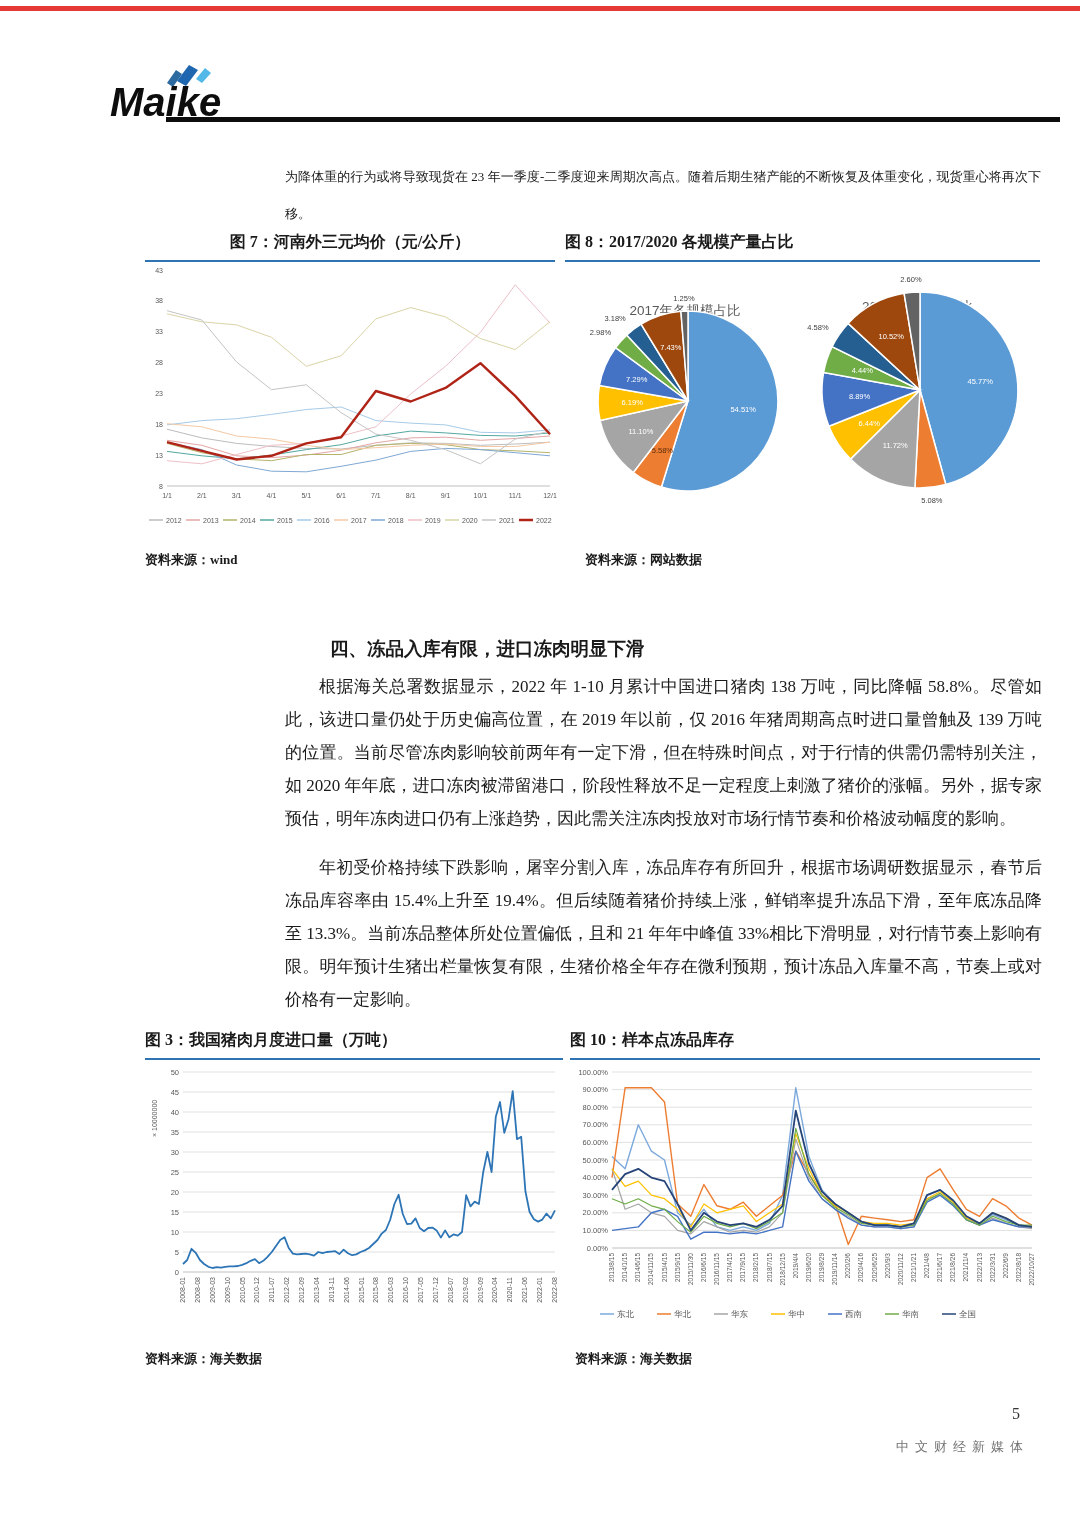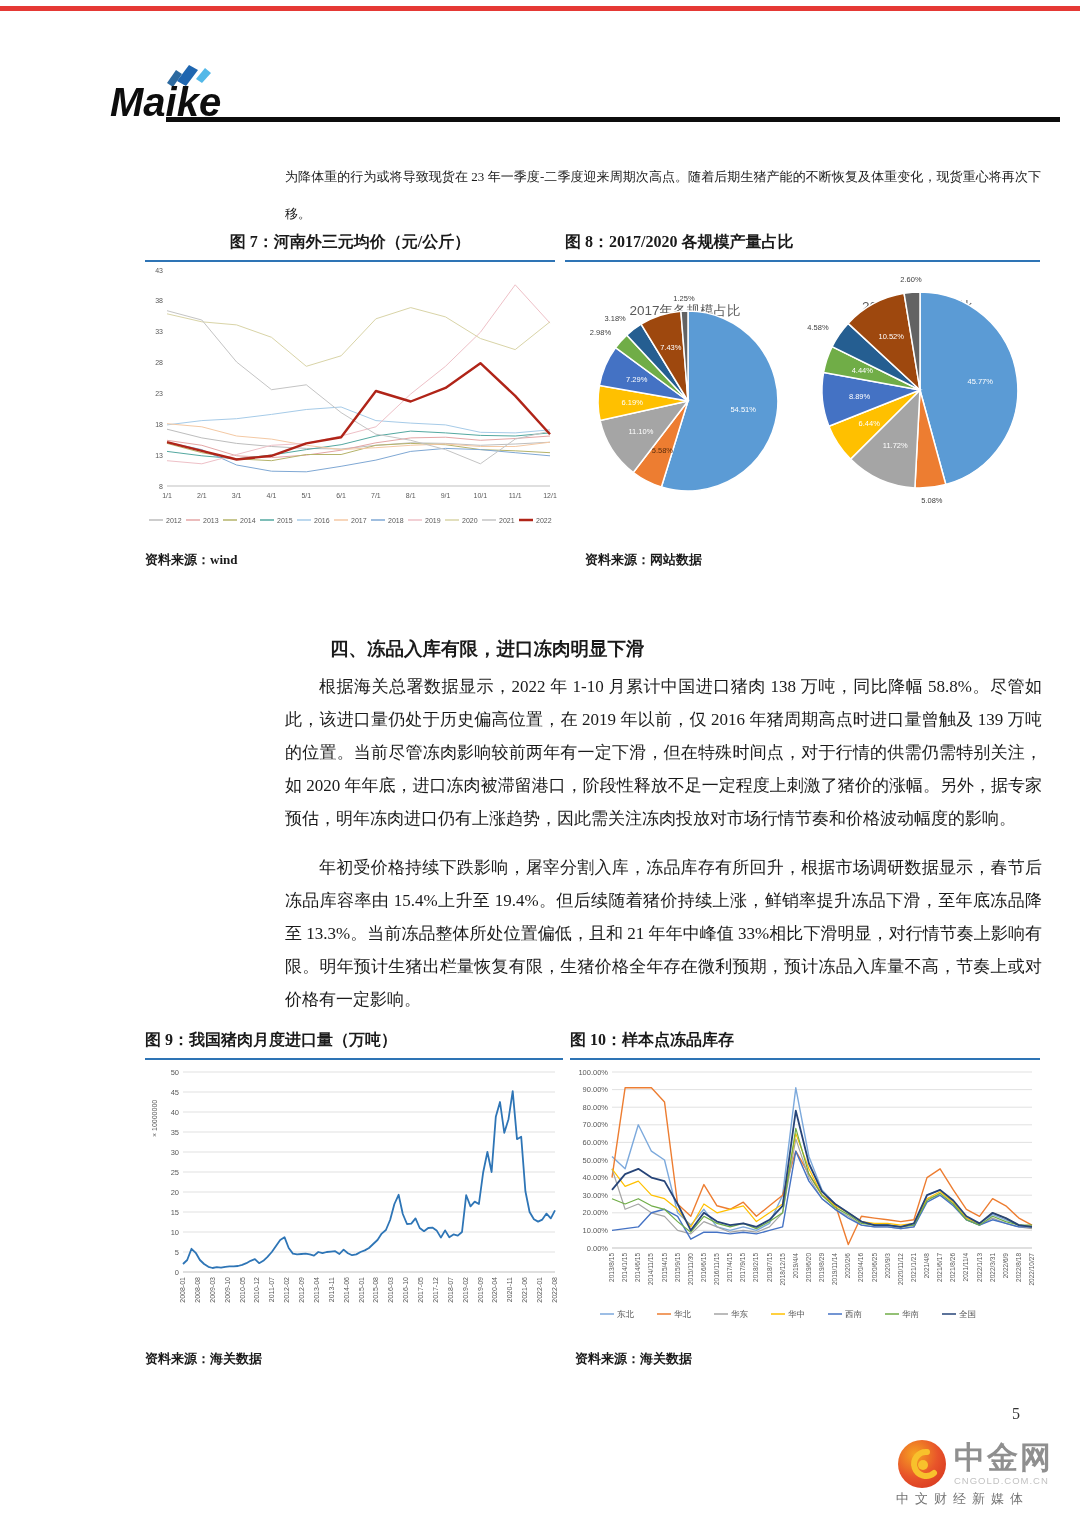--- a/index.html
+++ b/index.html
@@ -151,21 +151,21 @@
     <text x="115.94705523854903" y="3.869786264573648" font-size="7.5" fill="#404040" text-anchor="middle">2.60%</text>
   </svg>
 
 <div class="abs src" style="left:145px;top:551px">资料来源：wind</div>
 <div class="abs src" style="left:585px;top:551px">资料来源：网站数据</div>
 
 <div class="abs heading">四、冻品入库有限，进口冻肉明显下滑</div>
 <div class="abs para p1">根据海关总署数据显示，2022 年 1-10 月累计中国进口猪肉 138 万吨，同比降幅 58.8%。尽管如此，该进口量仍处于历史偏高位置，在 2019 年以前，仅 2016 年猪周期高点时进口量曾触及 139 万吨的位置。当前尽管冻肉影响较前两年有一定下滑，但在特殊时间点，对于行情的供需仍需特别关注，如 2020 年年底，进口冻肉被滞留港口，阶段性释放不足一定程度上刺激了猪价的涨幅。另外，据专家预估，明年冻肉进口仍有上涨趋势，因此需关注冻肉投放对市场行情节奏和价格波动幅度的影响。</div>
 <div class="abs para p2">年初受价格持续下跌影响，屠宰分割入库，冻品库存有所回升，根据市场调研数据显示，春节后冻品库容率由 15.4%上升至 19.4%。但后续随着猪价持续上涨，鲜销率提升冻品下滑，至年底冻品降至 13.3%。当前冻品整体所处位置偏低，且和 21 年年中峰值 33%相比下滑明显，对行情节奏上影响有限。明年预计生猪出栏量恢复有限，生猪价格全年存在微利预期，预计冻品入库量不高，节奏上或对价格有一定影响。</div>
 
-<div class="abs ftitle ft3">图 9：我国猪肉月度进口量（万吨）</div>
+<div class="abs ftitle ft3">图 3：我国猪肉月度进口量（万吨）</div>
 <div class="abs ftitle ft4">图 10：样本点冻品库存</div>
 
 <svg id="c9" class="abs" style="left:145px;top:1062px" width="420" height="290">
     <text x="34" y="212.5" text-anchor="end" font-size="7.5" fill="#595959">0</text>
     <line x1="38" y1="190" x2="410" y2="190" stroke="#d9d9d9" stroke-width="0.8"></line>
     <text x="34" y="192.5" text-anchor="end" font-size="7.5" fill="#595959">5</text>
     <line x1="38" y1="170" x2="410" y2="170" stroke="#d9d9d9" stroke-width="0.8"></line>
     <text x="34" y="172.5" text-anchor="end" font-size="7.5" fill="#595959">10</text>
     <line x1="38" y1="150" x2="410" y2="150" stroke="#d9d9d9" stroke-width="0.8"></line>
     <text x="34" y="152.5" text-anchor="end" font-size="7.5" fill="#595959">15</text>
@@ -291,32 +291,14 @@
     <line x1="372" y1="252" x2="386" y2="252" stroke="#264478" stroke-width="1.5"></line>
     <text x="389" y="254.5" font-size="8.5" fill="#595959">全国</text>
   </svg>
 
 <div class="abs src" style="left:145px;top:1350px">资料来源：海关数据</div>
 <div class="abs src" style="left:575px;top:1350px">资料来源：海关数据</div>
 
 <div class="abs pagenum">5</div>
 
 <div class="abs wm">
-  <div class="wmrow">
-    <svg width="52" height="52" viewBox="0 0 52 52">
-      <defs>
-        <radialGradient id="wg" cx="35%" cy="30%" r="80%">
-          <stop offset="0%" stop-color="#f6a321"></stop>
-            <stop offset="60%" stop-color="#e8542a"></stop>
-            <stop offset="100%" stop-color="#d93a20"></stop>
-        </radialGradient>
-      </defs>
-      <circle cx="26" cy="26" r="24" fill="url(#wg)"></circle>
-      <path d="M31 14 a12 12 0 1 0 7 21" fill="none" stroke="#f8c12c" stroke-width="6" stroke-linecap="round"></path>
-      <circle cx="27" cy="27" r="5" fill="#f8c12c"></circle>
-    </svg>
-    <div style="margin-left:6px">
-      <div class="wmbrand">中金网</div>
-      <div class="wmdomain">CNGOLD.COM.CN</div>
-    </div>
-  </div>
   <div class="wmtag">中文财经新媒体</div>
 </div>
 
 </body></html>

